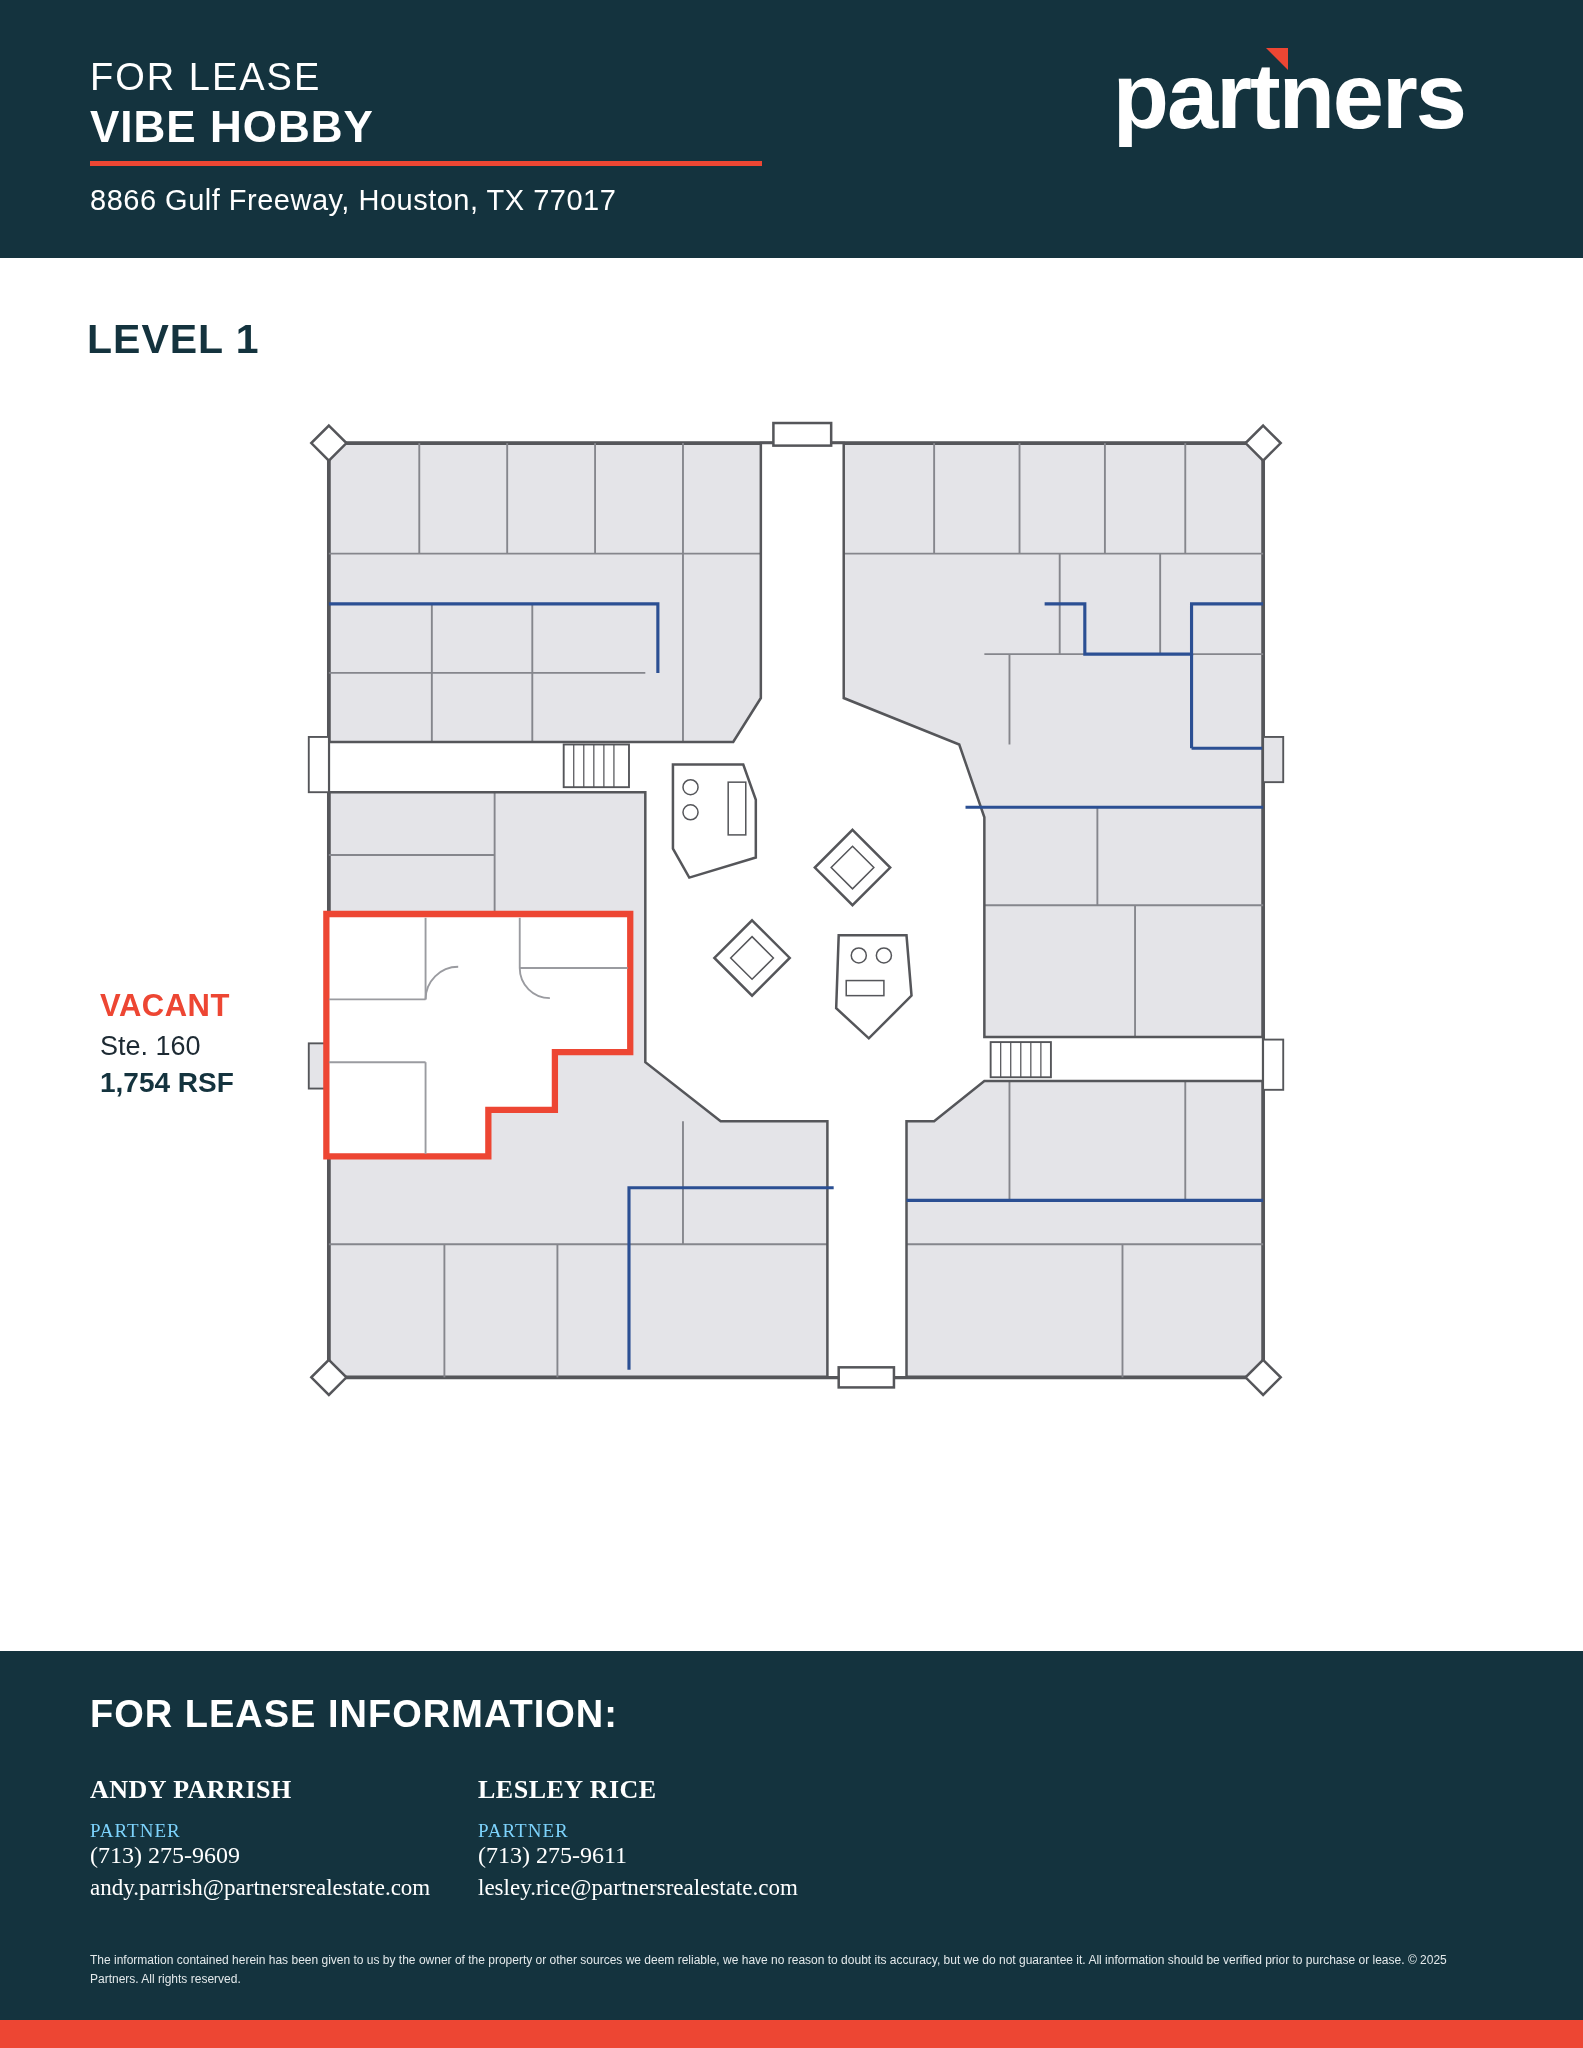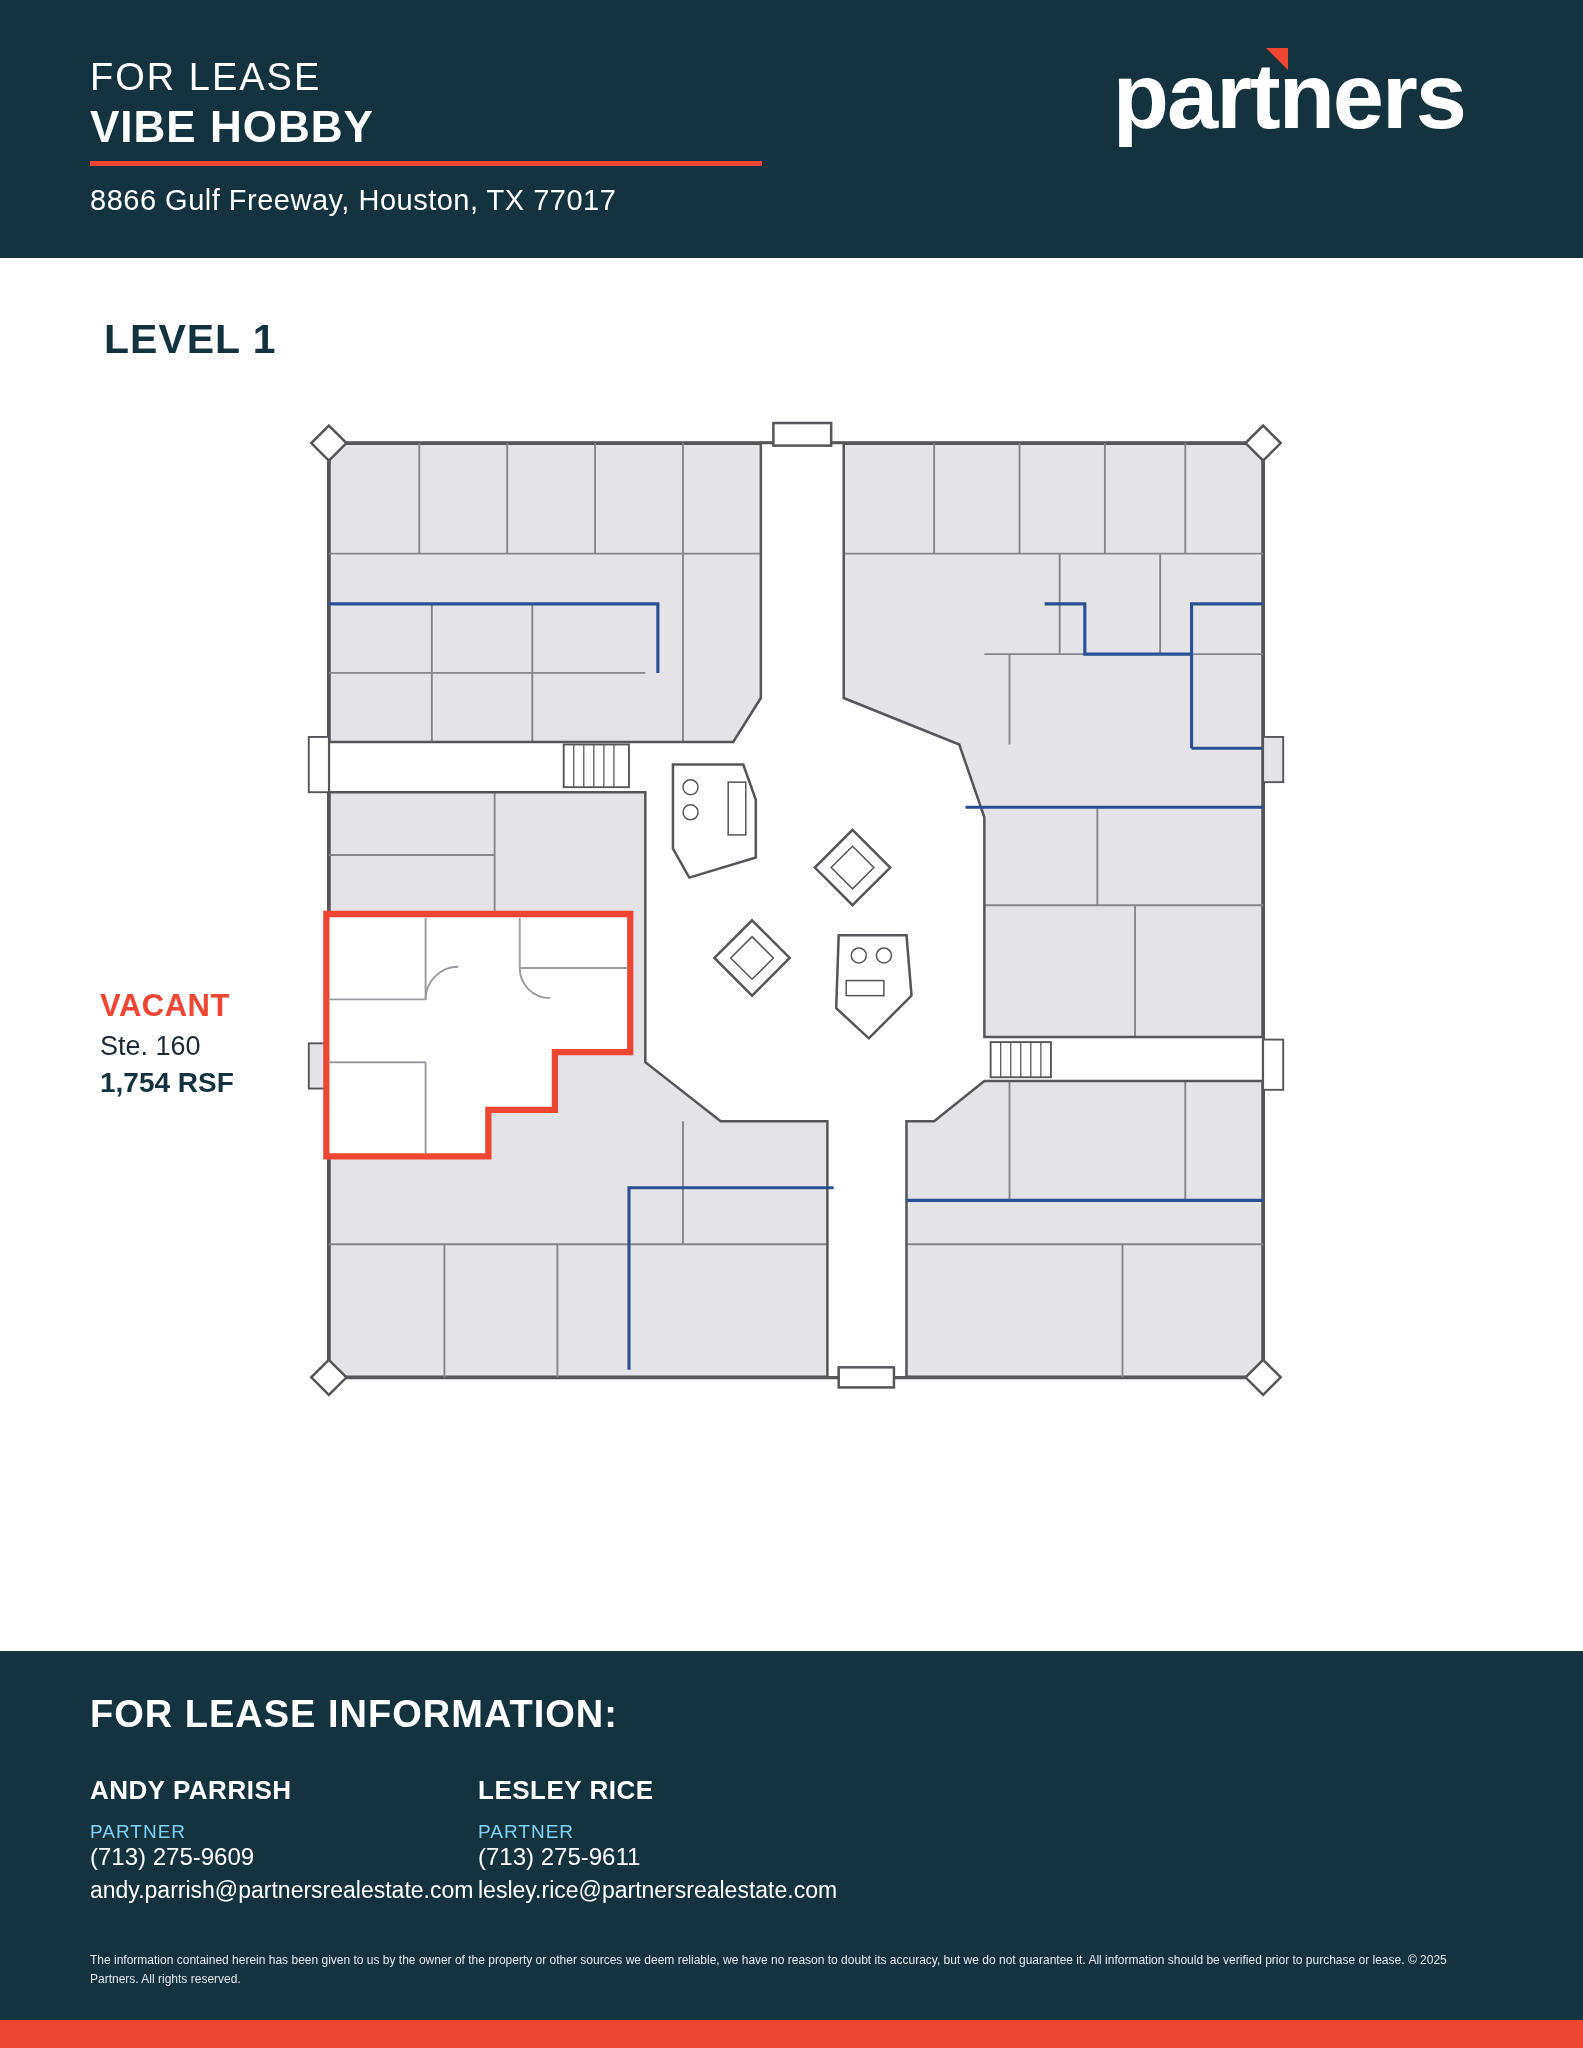--- a/index.html
+++ b/index.html
@@ -11,36 +11,36 @@
   .for-lease { position:absolute; left:90px; top:56px; font-size:38px; letter-spacing:2px; color:#fff; font-weight:400; }
   .property-name { position:absolute; left:90px; top:102px; font-size:44px; letter-spacing:1px; color:#fff; font-weight:700; }
   .red-rule { position:absolute; left:90px; top:161px; width:672px; height:5px; background:var(--red,#ED4633); }
   .address { position:absolute; left:90px; top:184px; font-size:29px; color:#fff; font-weight:400; letter-spacing:0.5px; }
   .logo { position:absolute; right:118px; top:46px; font-size:92px; font-weight:700; color:#fff; letter-spacing:-2px; line-height:1.1; }
   .logo .t-wrap { position:relative; display:inline-block; }
   .logo .flag { position:absolute; top:2px; left:16px; width:22px; height:22px; background:var(--red,#ED4633);
                 clip-path:polygon(0 0, 100% 0, 100% 100%); }
 
   
-  .level-heading { position:absolute; left:104px; top:316px; font-size:41px; font-weight:800; letter-spacing:1px; color:var(--navy,#14333E); }
+  .level-heading { position:absolute; left:87px; top:316px; font-size:41px; font-weight:800; letter-spacing:1px; color:var(--navy,#14333E); }
 
   
   .plan-wrap { position:absolute; left:296px; top:418px; width:1000px; height:987px; }
   .plan-wrap svg { display:block; width:100%; height:100%; }
 
   
   .vacancy { position:absolute; left:100px; top:988px; width:200px; }
   .vacancy .status { color:var(--red,#ED4633); font-size:31px; font-weight:700; letter-spacing:0.5px; }
   .vacancy .suite { color:#1d2a33; font-size:27px; margin-top:7px; }
   .vacancy .size { color:var(--navy,#14333E); font-size:28px; font-weight:700; margin-top:5px; }
 
   
   .footer { position:absolute; left:0; top:1651px; width:100%; height:397px; background:var(--navy,#14333E); }
   .footer-heading { position:absolute; left:90px; top:42px; font-size:38px; font-weight:800; letter-spacing:1px; color:#fff; }
-  .contact { position:absolute; top:124px; color:#fff; }
+  .contact { position:absolute; top:124px; color:#fff;font-family:Liberation Serif, serif; }
   .contact.c0 { left:90px; }
   .contact.c1 { left:478px; }
   .contact .name { font-size:26px; font-weight:700; letter-spacing:0.5px; }
   .contact .title { font-size:19px; margin-top:15px; letter-spacing:1px; color:#7dd3fc; }
   .contact .phone { font-size:24px; font-weight:400; }
   .contact .email { font-size:23px; margin-top:6px; font-weight:400; color:#fff; text-decoration:none; display:block; }
   .disclaimer { position:absolute; left:90px; top:300px; width:1360px; font-size:12px; line-height:1.55; color:#e3e9eb; }
   .bottom-bar { position:absolute; left:0; bottom:0; width:100%; height:28px; background:var(--red,#ED4633); }
 </style>
 </head>

